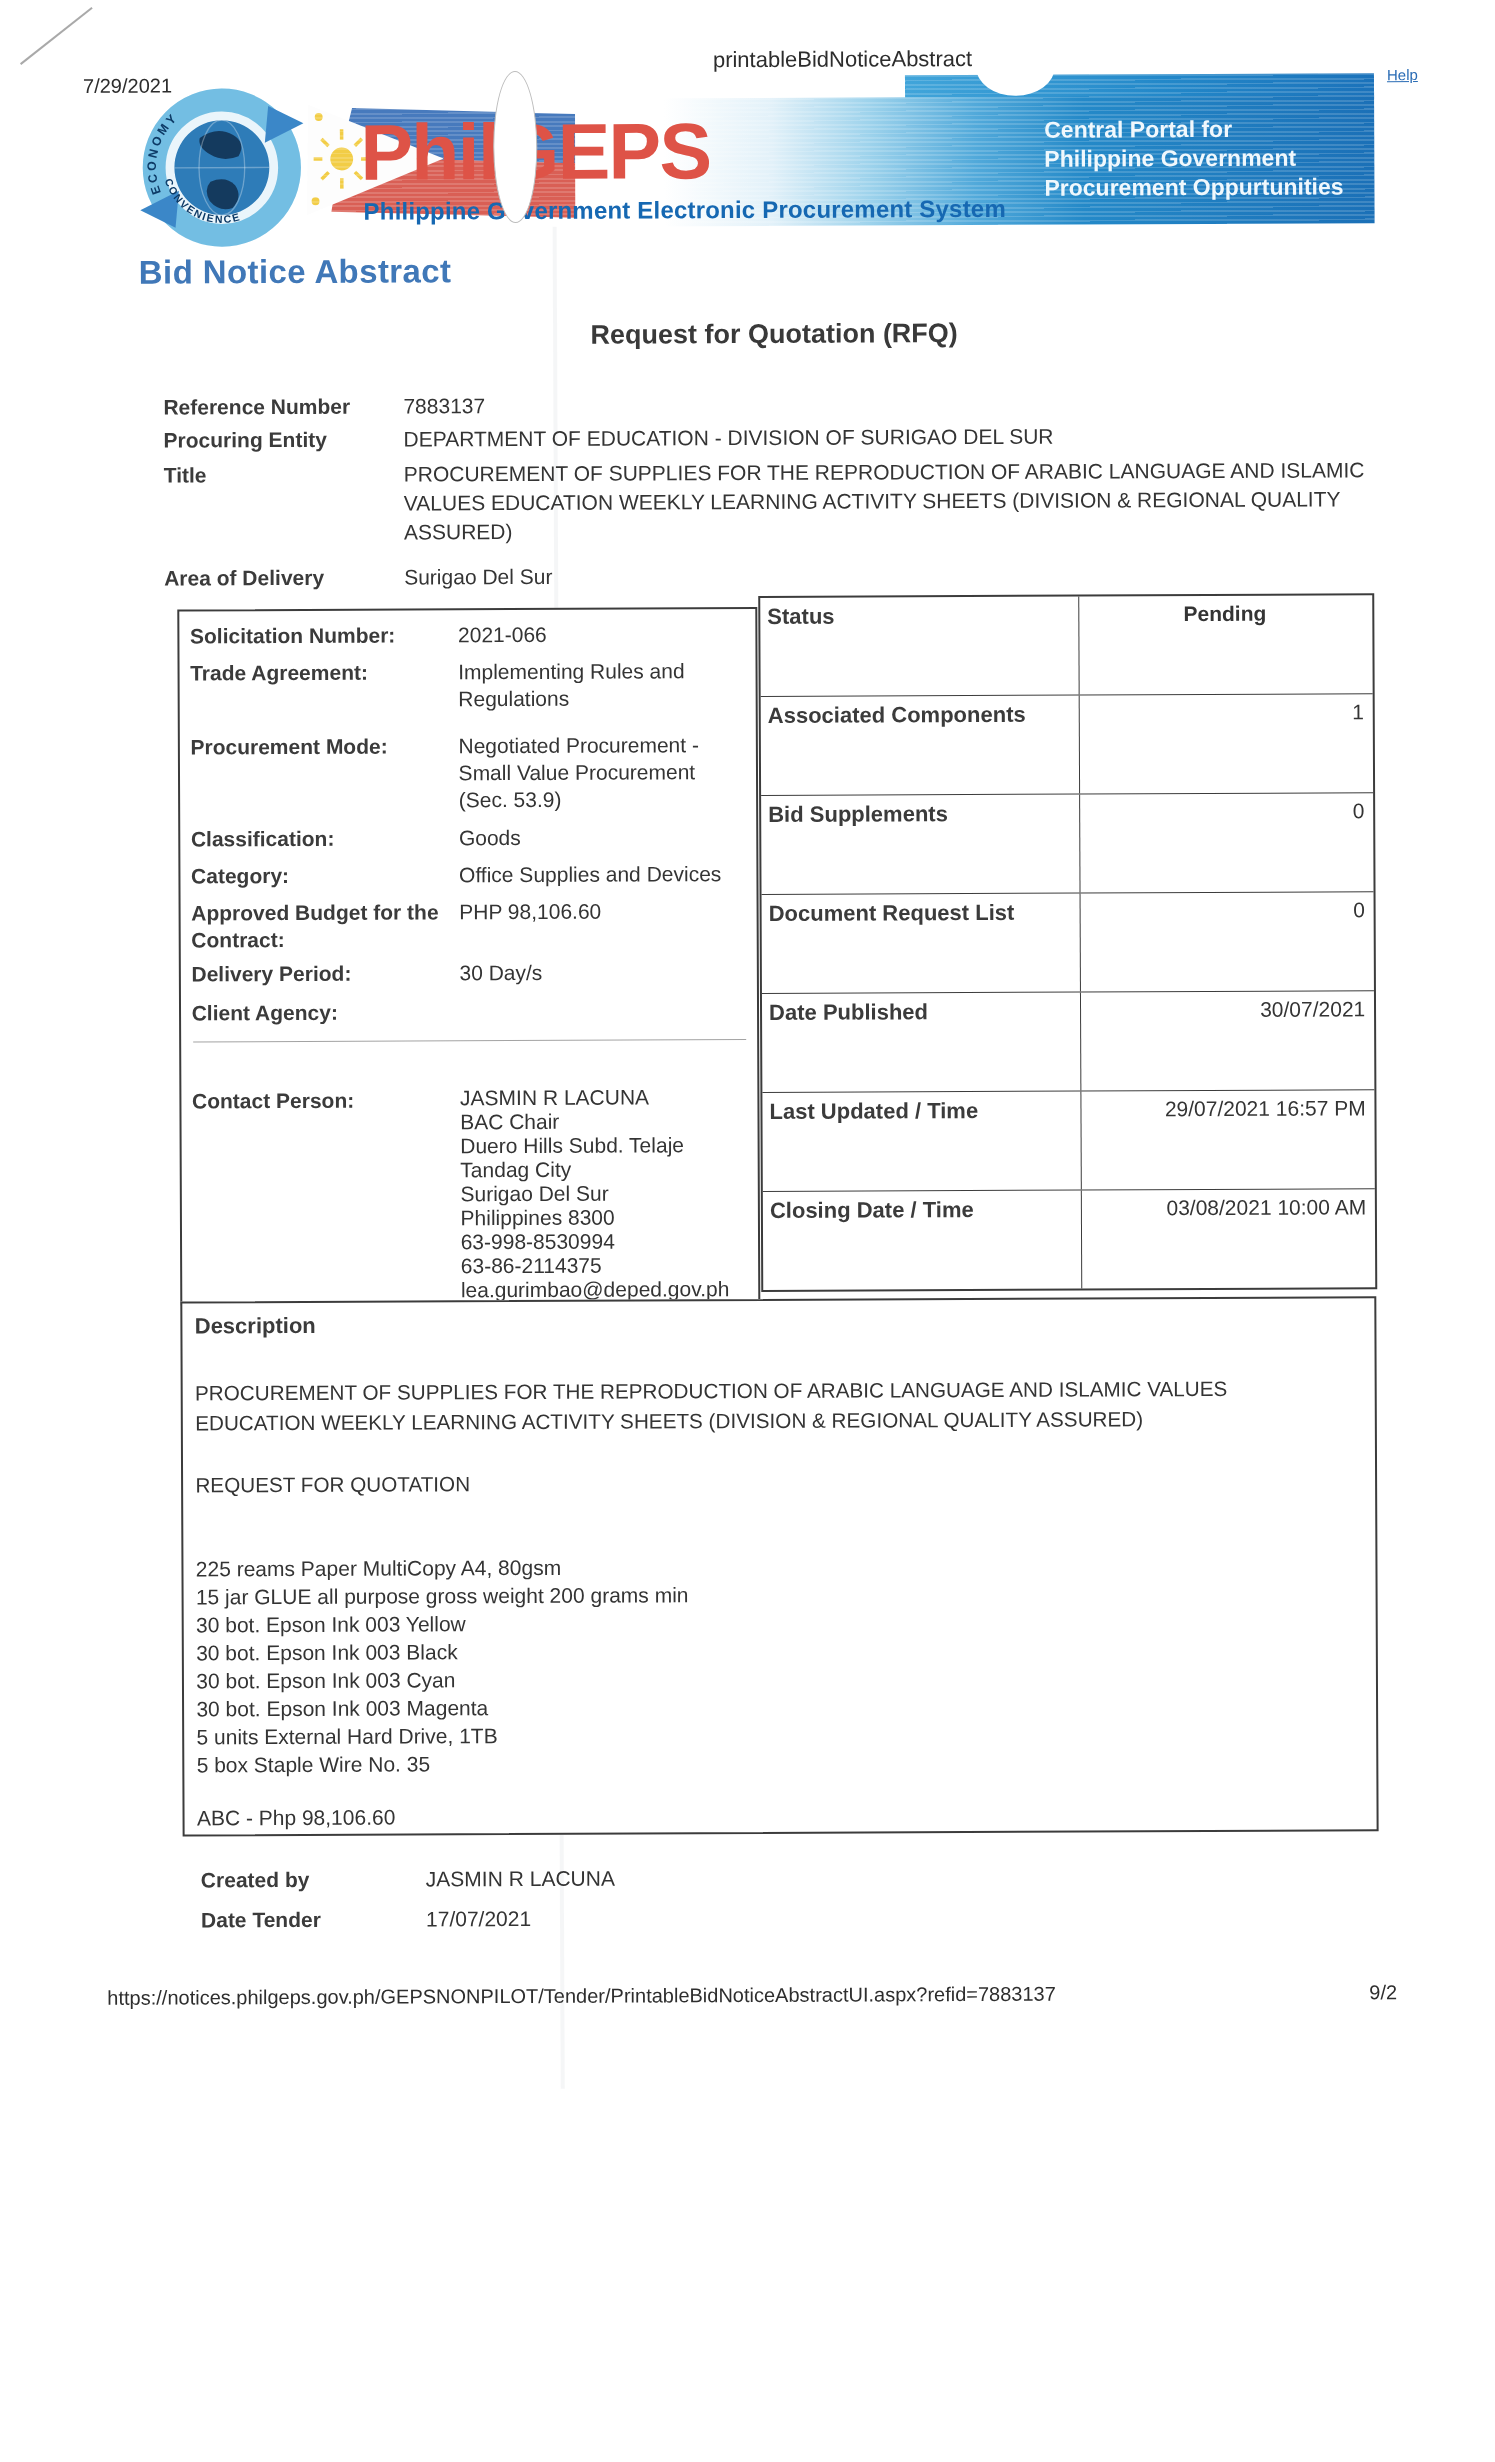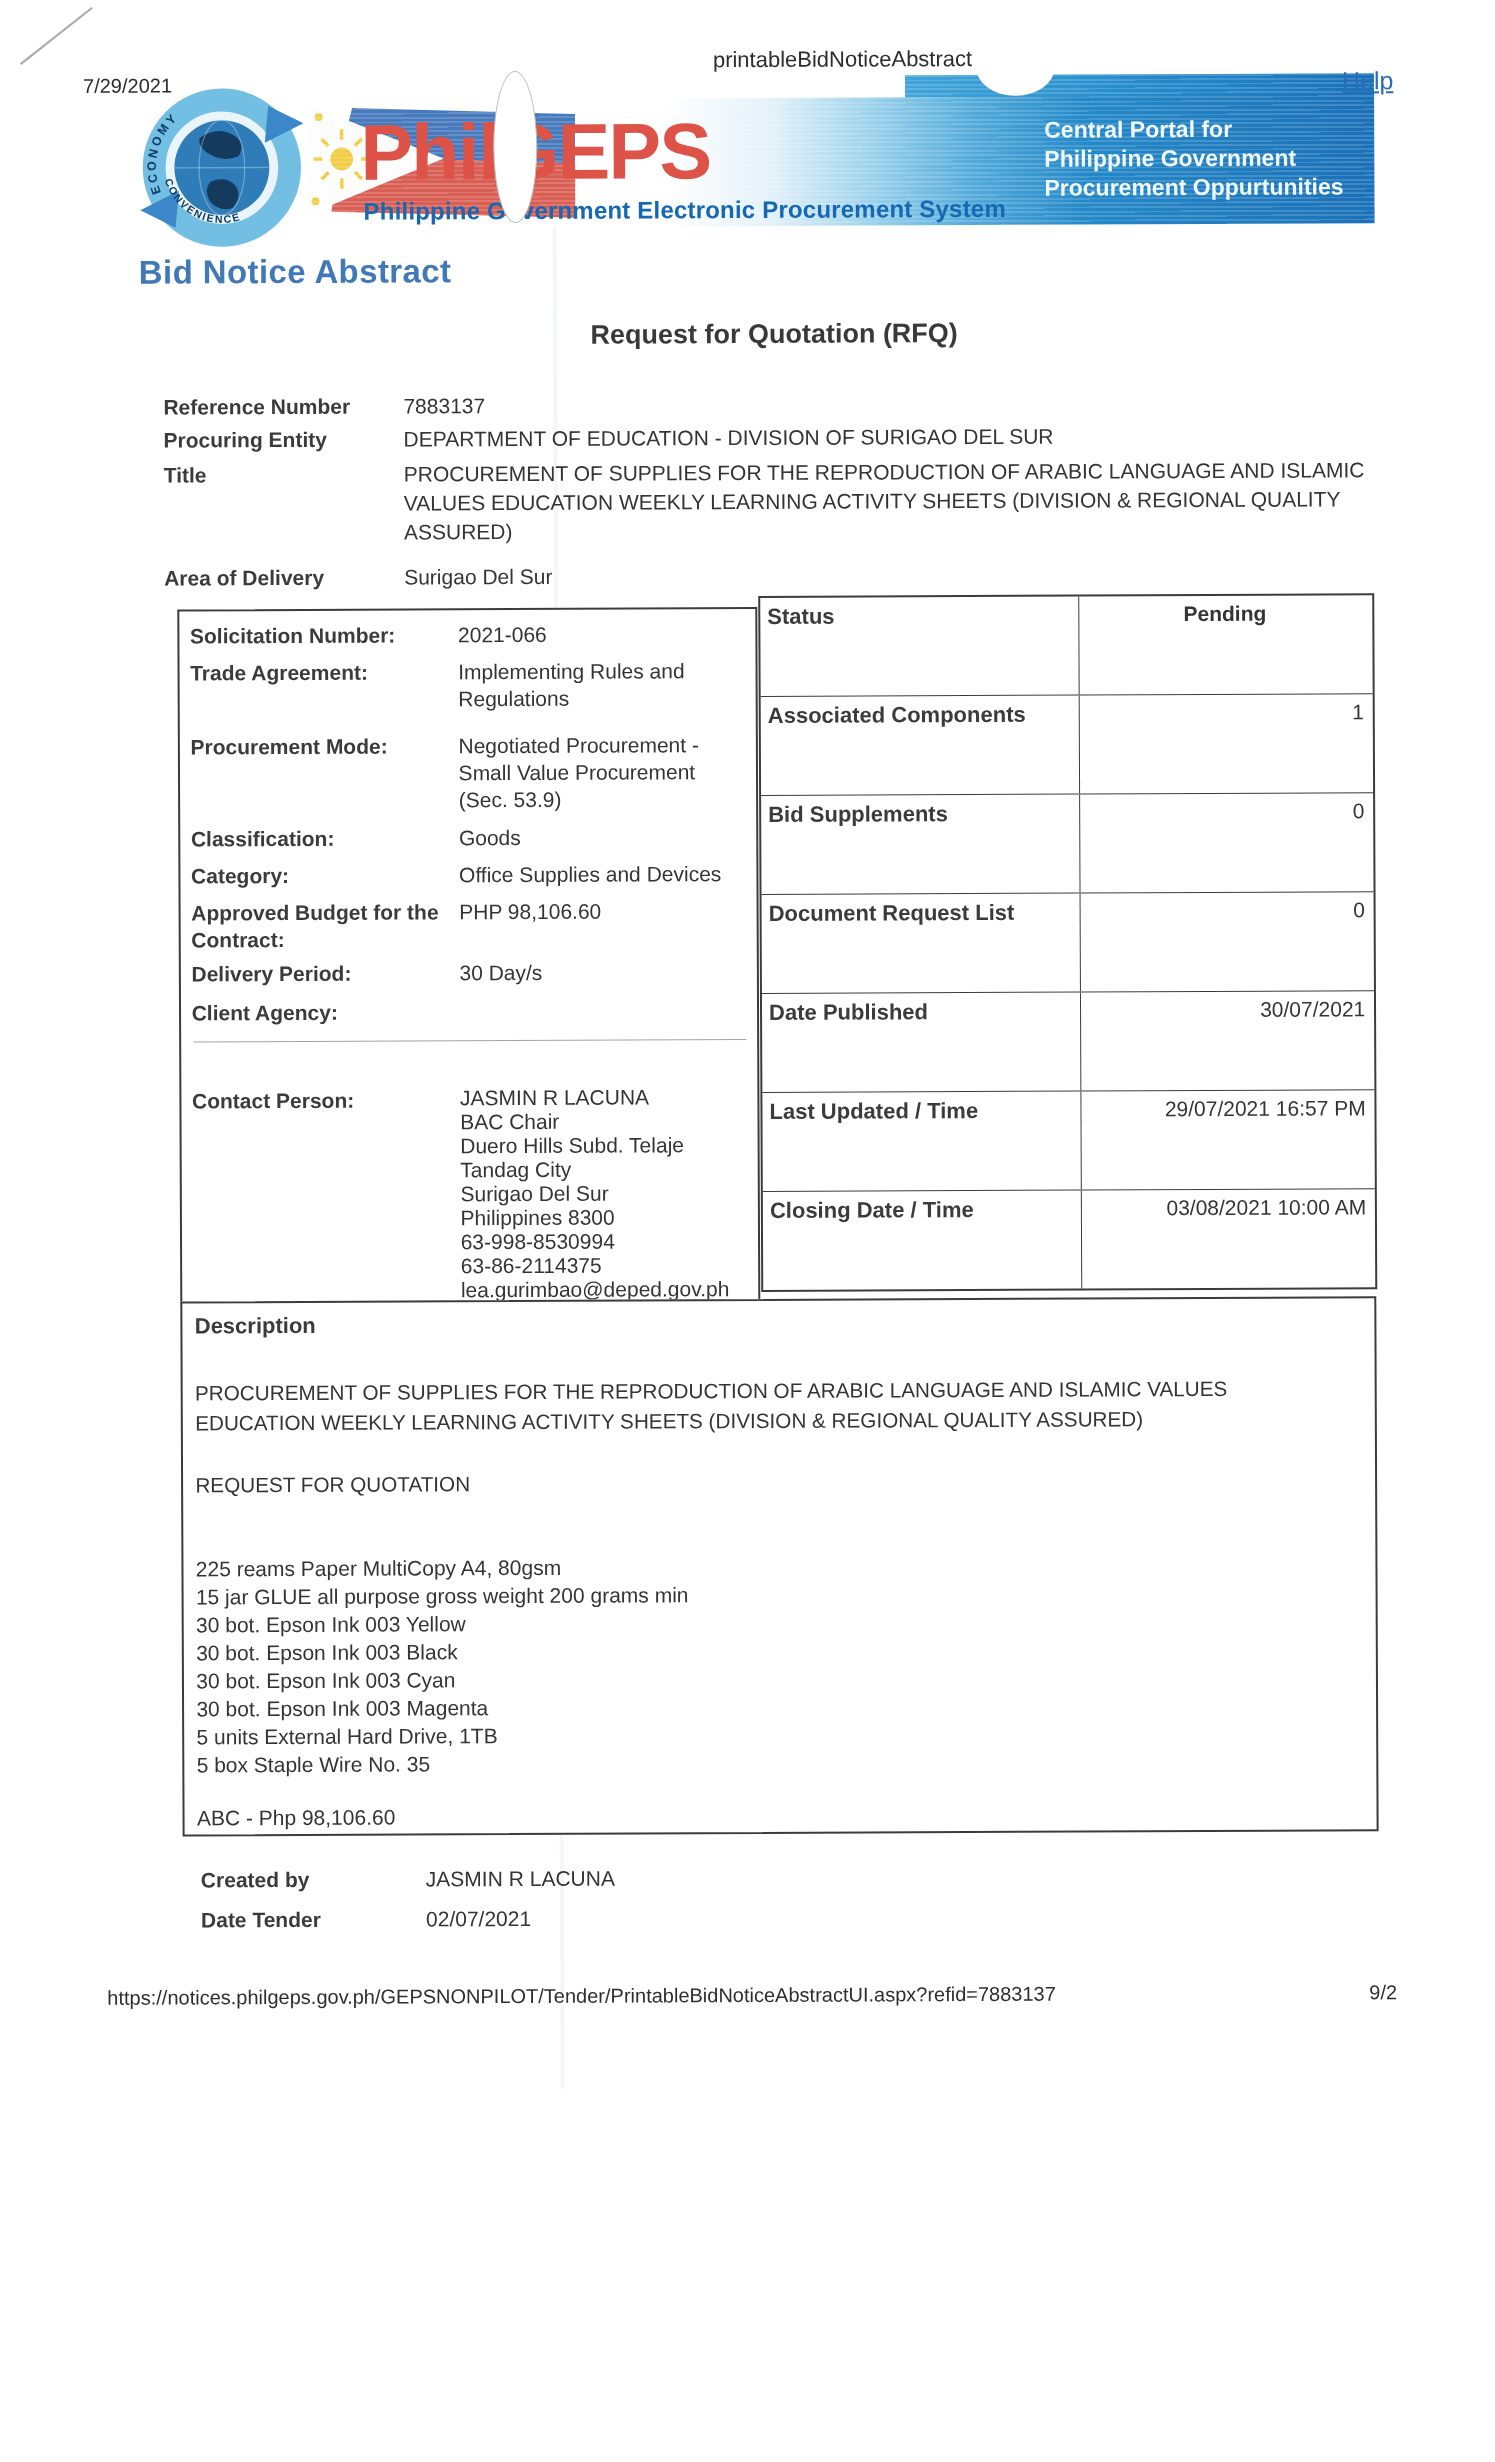--- a/index.html
+++ b/index.html
@@ -16,21 +16,21 @@
   .scan-band{position:absolute;left:557px;top:224px;width:3.5px;height:1864px;
     background:rgba(110,125,140,0.07);}
   .artifact-oval{position:absolute;left:498px;top:70px;width:42px;height:150px;
     border-radius:50%;background:#ffffff;border:1.8px solid #bdbdbd;z-index:6;}
   .artifact-notch{position:absolute;left:981px;top:39px;width:79px;height:58px;
     border-radius:50%;background:#ffffff;z-index:6;}
 
   
   .meta-date{position:absolute;left:88px;top:72px;font-size:20px;color:#2d2d2d;}
   .meta-doc{position:absolute;left:718px;top:47px;font-size:22px;color:#2d2d2d;}
-  .help{position:absolute;left:1347px;top:69px;font-size:25px;color:#2a6cb5;
+  .help{position:absolute;left:1392px;top:69px;font-size:15px;color:#2a6cb5;
     text-decoration:underline;cursor:pointer;z-index:8;}
 
   
   .banner-strip{position:absolute;left:910px;top:76px;width:469px;height:26px;
     background:linear-gradient(90deg,#41a5da 0%,#2388c9 55%,#1b72ba 100%);z-index:2;}
   .banner{position:absolute;left:303px;top:98px;width:1076px;height:128px;z-index:3;
     background:linear-gradient(90deg,#ffffff 0%,#ffffff 34%,#e2f1f9 44%,#9ed3ec 53%,
       #51a9da 63%,#2489c8 73%,#1b70b7 100%);}
   .banner::after,.banner-strip::after{content:"";position:absolute;inset:0;
     background:repeating-linear-gradient(180deg,rgba(255,255,255,0.16) 0 1.8px,
@@ -292,21 +292,21 @@
     <div class="dabc">ABC - Php 98,106.60</div>
   </div>
 
   <div class="created">
     <div class="crow">
       <span class="clabel">Created by</span>
       <span class="cvalue">JASMIN R LACUNA</span>
     </div>
     <div class="crow">
       <span class="clabel">Date Tender</span>
-      <span class="cvalue">02/07/2021</span>
+      <span class="cvalue">17/07/2021</span>
     </div>
   </div>
 
   <div class="footer-url">https://notices.philgeps.gov.ph/GEPSNONPILOT/Tender/PrintableBidNoticeAbstractUI.aspx?refid=7883137</div>
   <div class="page-num">9/2</div>
 
 </div>
 
 
 </body></html>

